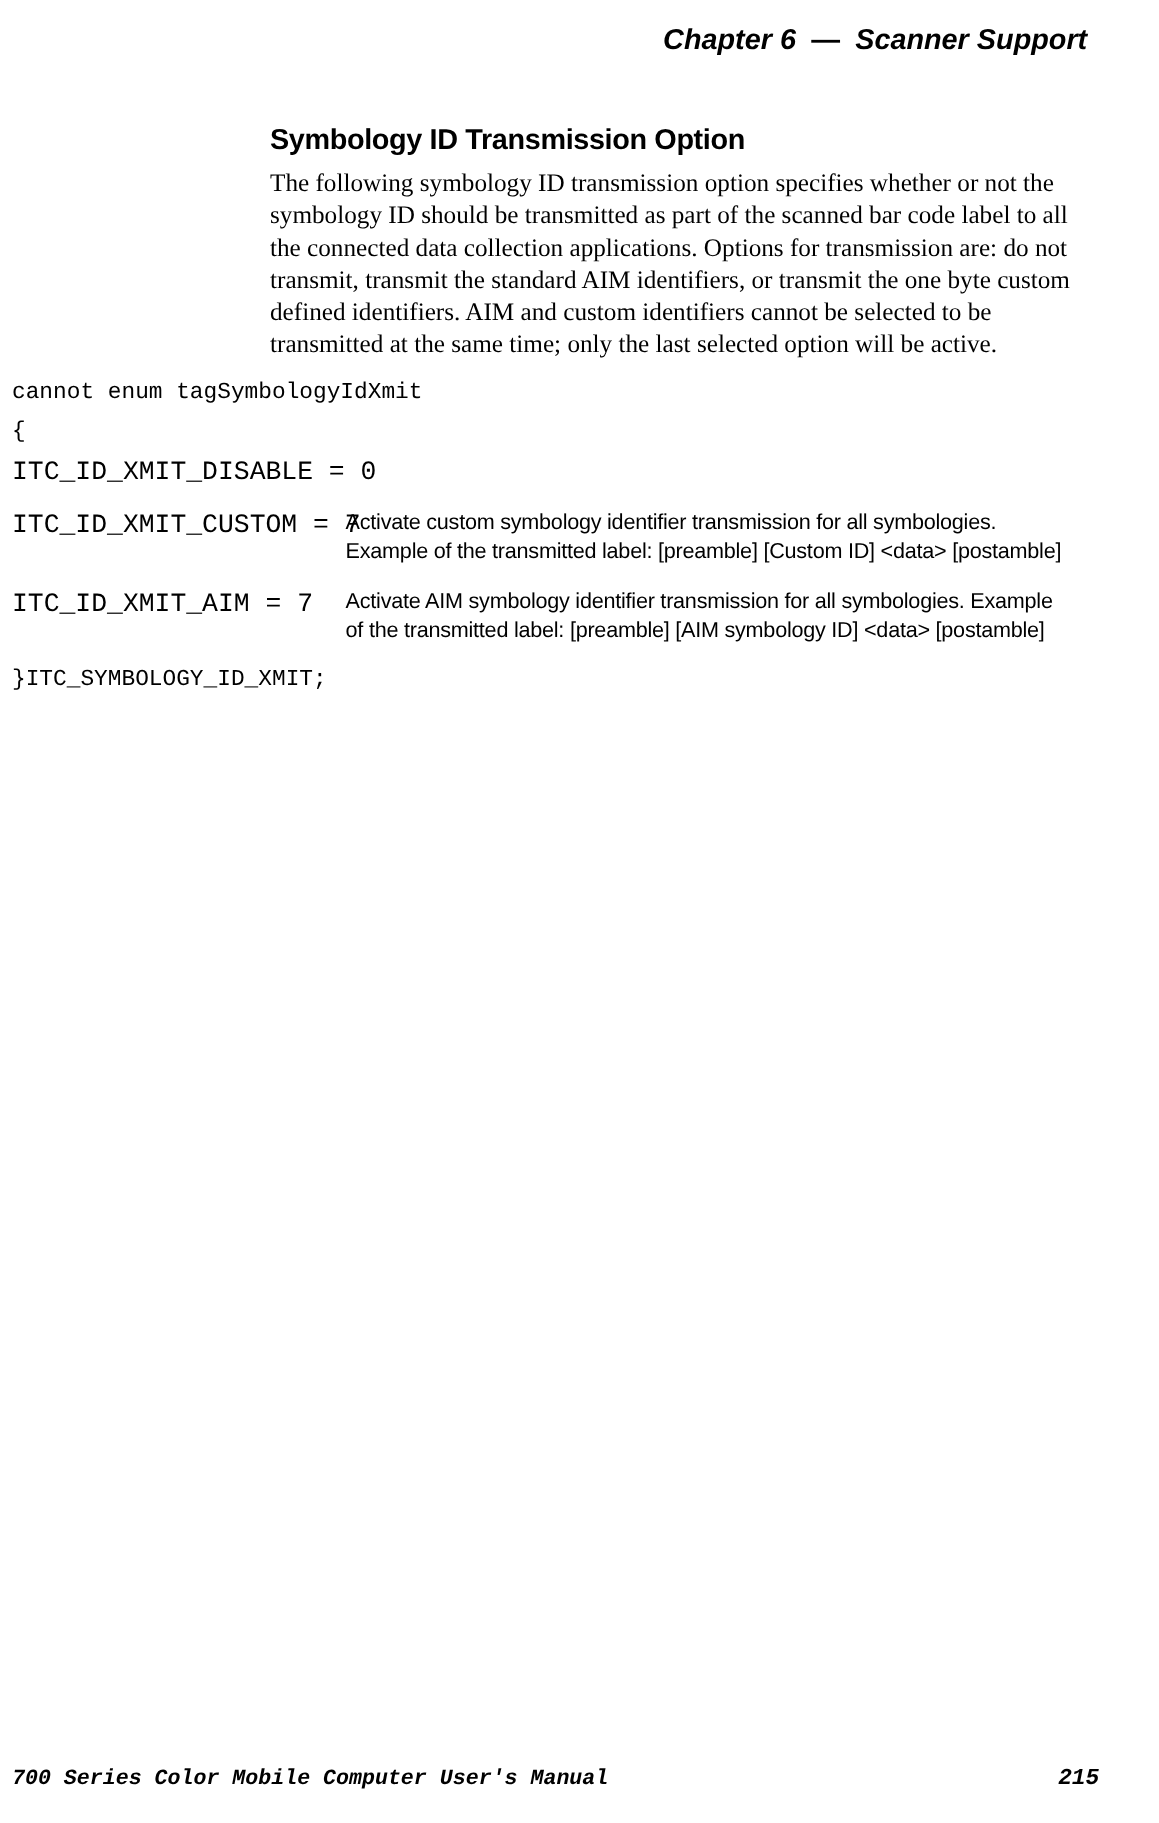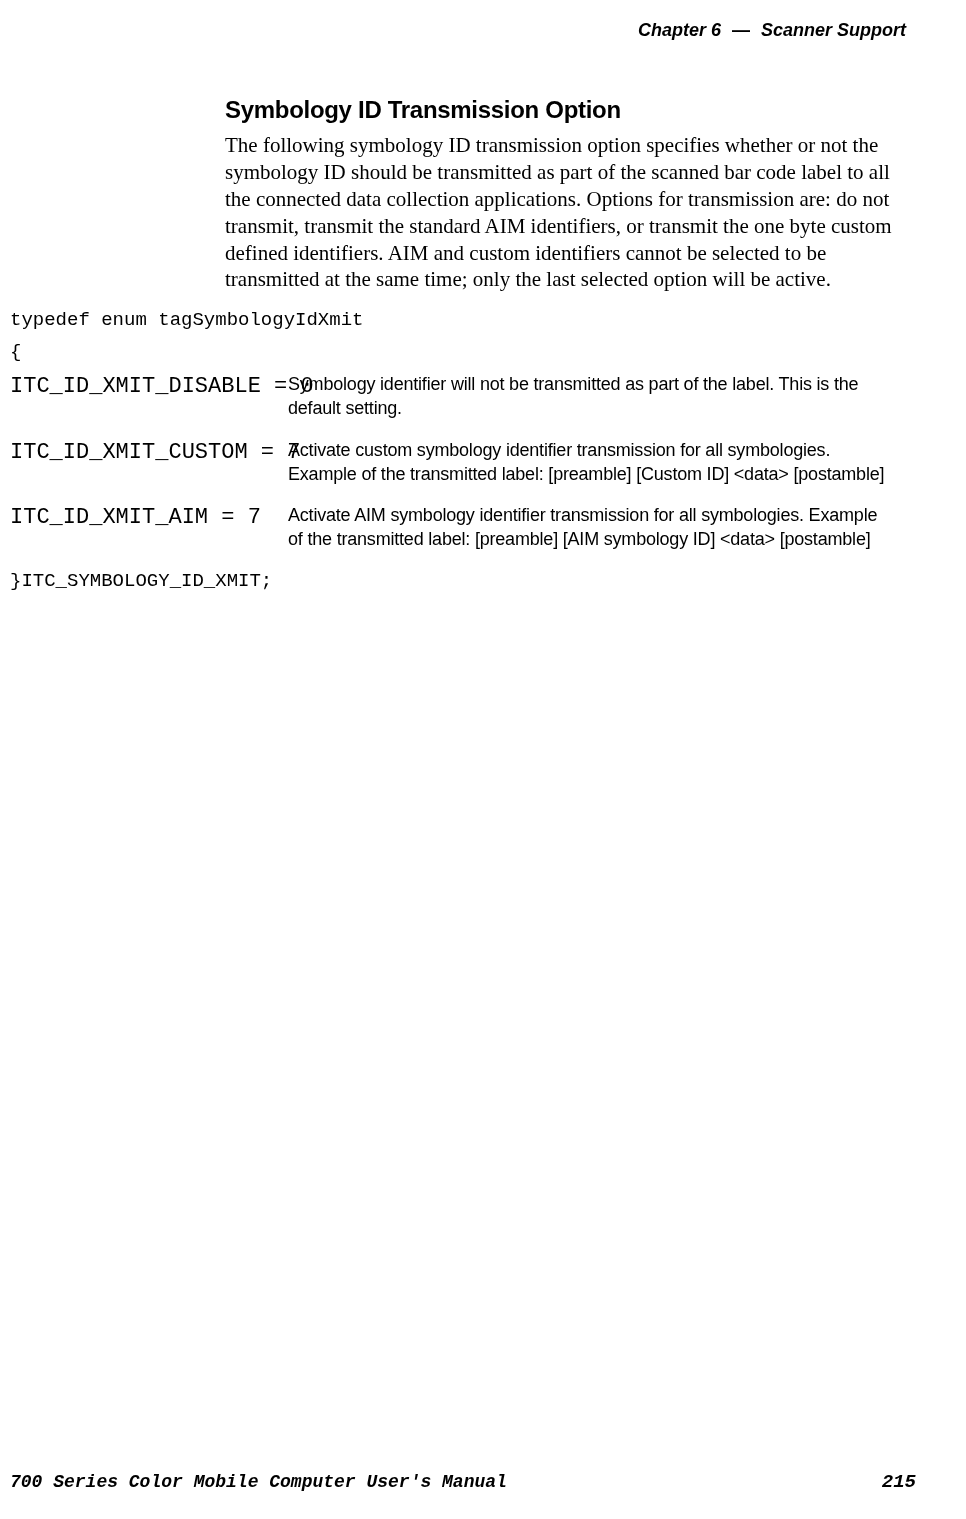--- a/index.html
+++ b/index.html
@@ -18,21 +18,21 @@
       padding: 20px 50px 30px 10px;
       width: 100%;
       height: 100%;
       position: relative;
     }
     .header {
       text-align: right;
       font-family: Arial, Helvetica, sans-serif;
       font-weight: bold;
       font-style: italic;
-      font-size: 18px;
+      font-size: 24px;
       margin-bottom: 55px;
       padding-right: 10px;
     }
     .header .sep { margin: 0 6px; font-style: normal; font-weight: bold; }
     .section-title {
       font-family: Arial, Helvetica, sans-serif;
       font-weight: 900;
       font-size: 24px;
       margin-left: 215px;
       margin-bottom: 8px;
@@ -111,29 +111,28 @@
     <span>6</span>
     <span class="sep">—</span>
     <span>Scanner Support</span>
   </div>
 
   <div class="section-title">Symbology ID Transmission Option</div>
 
 
   <div class="body-para">The following symbology ID transmission option specifies whether or not the symbology ID should be transmitted as part of the scanned bar code label to all the connected data collection applications. Options for transmission are: do not transmit, transmit the standard AIM identifiers, or transmit the one byte custom defined identifiers. AIM and custom identifiers cannot be selected to be transmitted at the same time; only the last selected option will be active.</div>
 
-  <div class="code-line">typedef enum tagSymbologyIdXmit</div>
+  <div class="code-line">cannot enum tagSymbologyIdXmit</div>
 
   <div class="code-line">{</div>
 
   <div class="enum-block">
 
     <div class="enum-row">
       <div class="enum-code">ITC_ID_XMIT_DISABLE = 0</div>
-      <div class="enum-desc">Symbology identifier will not be transmitted as part of the label. This is the default setting.</div>
     </div>
 
     <div class="enum-row">
       <div class="enum-code">ITC_ID_XMIT_CUSTOM = 7</div>
       <div class="enum-desc">Activate custom symbology identifier transmission for all symbologies. Example of the transmitted label: [preamble] [Custom ID] &lt;data&gt; [postamble]</div>
     </div>
 
     <div class="enum-row">
       <div class="enum-code">ITC_ID_XMIT_AIM = 7</div>
       <div class="enum-desc">Activate AIM symbology identifier transmission for all symbologies. Example of the transmitted label: [preamble] [AIM symbology ID] &lt;data&gt; [postamble]</div>

